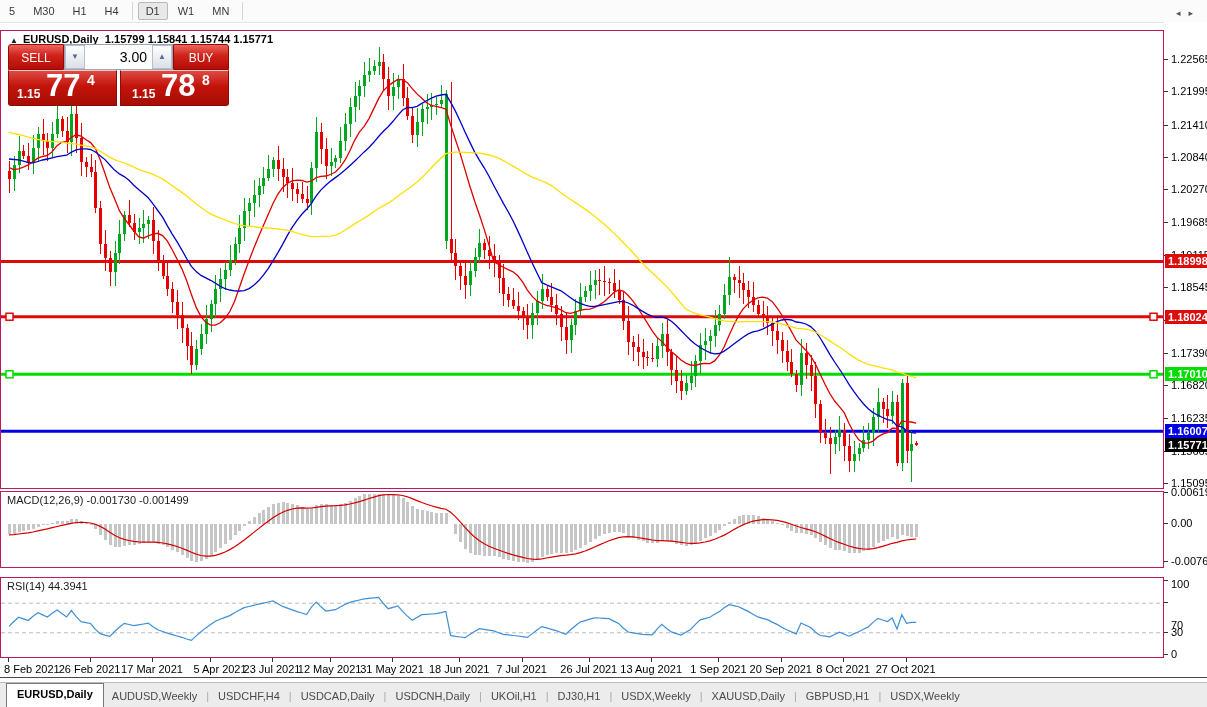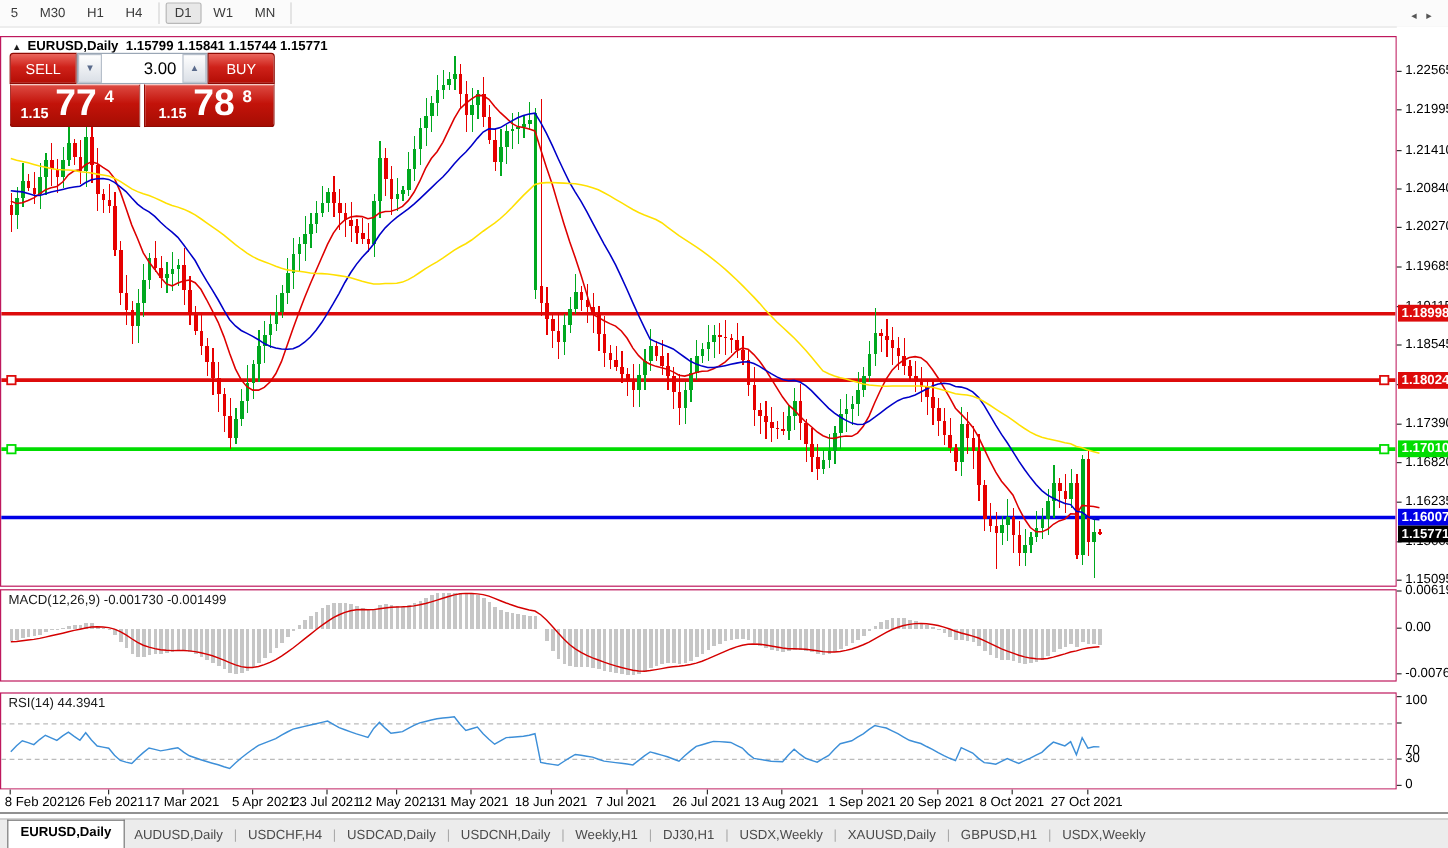--- a/index.html
+++ b/index.html
@@ -795,29 +795,29 @@
       <div class="date-label" style="left: 780.8px; transform: translateX(-50%);">20 Sep 2021</div>
       <div class="date-tick" style="left: 843.2px;"></div>
       <div class="date-label" style="left: 843.2px; transform: translateX(-50%);">8 Oct 2021</div>
       <div class="date-tick" style="left: 905.6px;"></div>
       <div class="date-label" style="left: 905.6px; transform: translateX(-50%);">27 Oct 2021</div>
     </div>
   <div id="bottomLine"></div>
 
   <div id="tabBar">
       <div class="tab active">EURUSD,Daily</div>
-      <div class="tab">AUDUSD,Daily</div>
+      <div class="tab">AUDUSD,Weekly</div>
       <div class="tab-sep">|</div>
       <div class="tab">USDCHF,H4</div>
       <div class="tab-sep">|</div>
       <div class="tab">USDCAD,Daily</div>
       <div class="tab-sep">|</div>
       <div class="tab">USDCNH,Daily</div>
       <div class="tab-sep">|</div>
-      <div class="tab">Weekly,H1</div>
+      <div class="tab">UKOil,H1</div>
       <div class="tab-sep">|</div>
       <div class="tab">DJ30,H1</div>
       <div class="tab-sep">|</div>
       <div class="tab">USDX,Weekly</div>
       <div class="tab-sep">|</div>
       <div class="tab">XAUUSD,Daily</div>
       <div class="tab-sep">|</div>
       <div class="tab">GBPUSD,H1</div>
       <div class="tab-sep">|</div>
       <div class="tab">USDX,Weekly</div>

